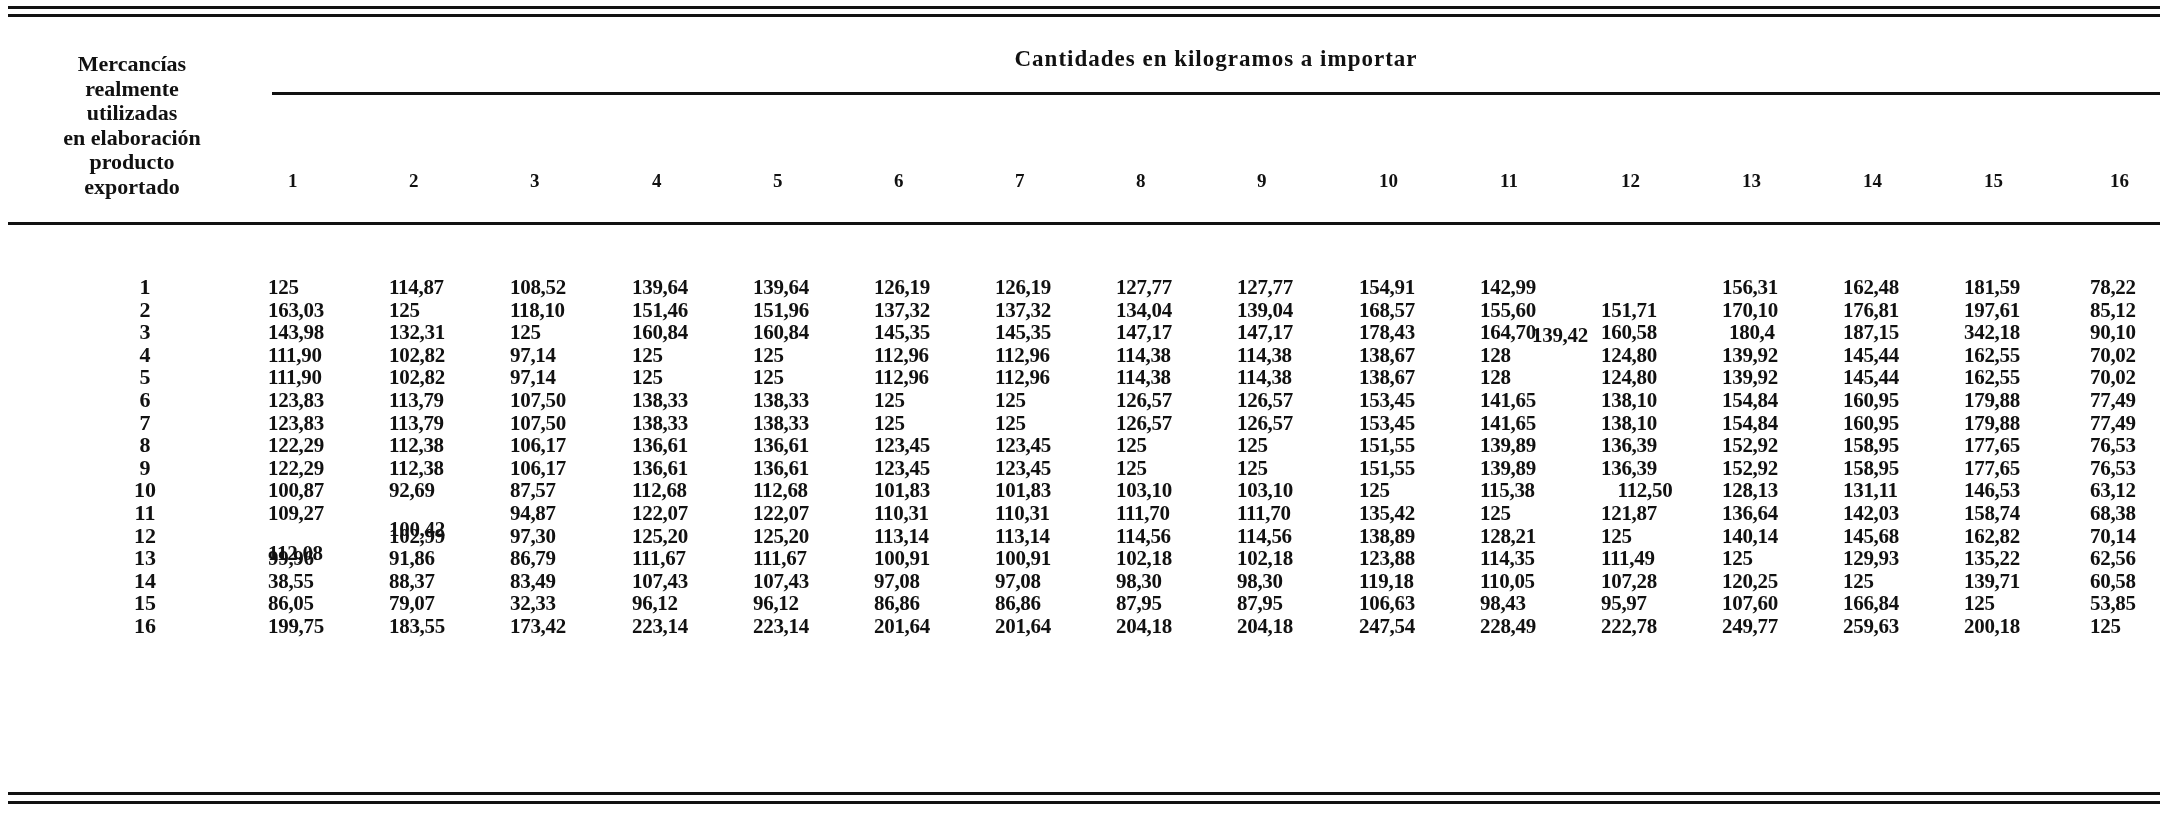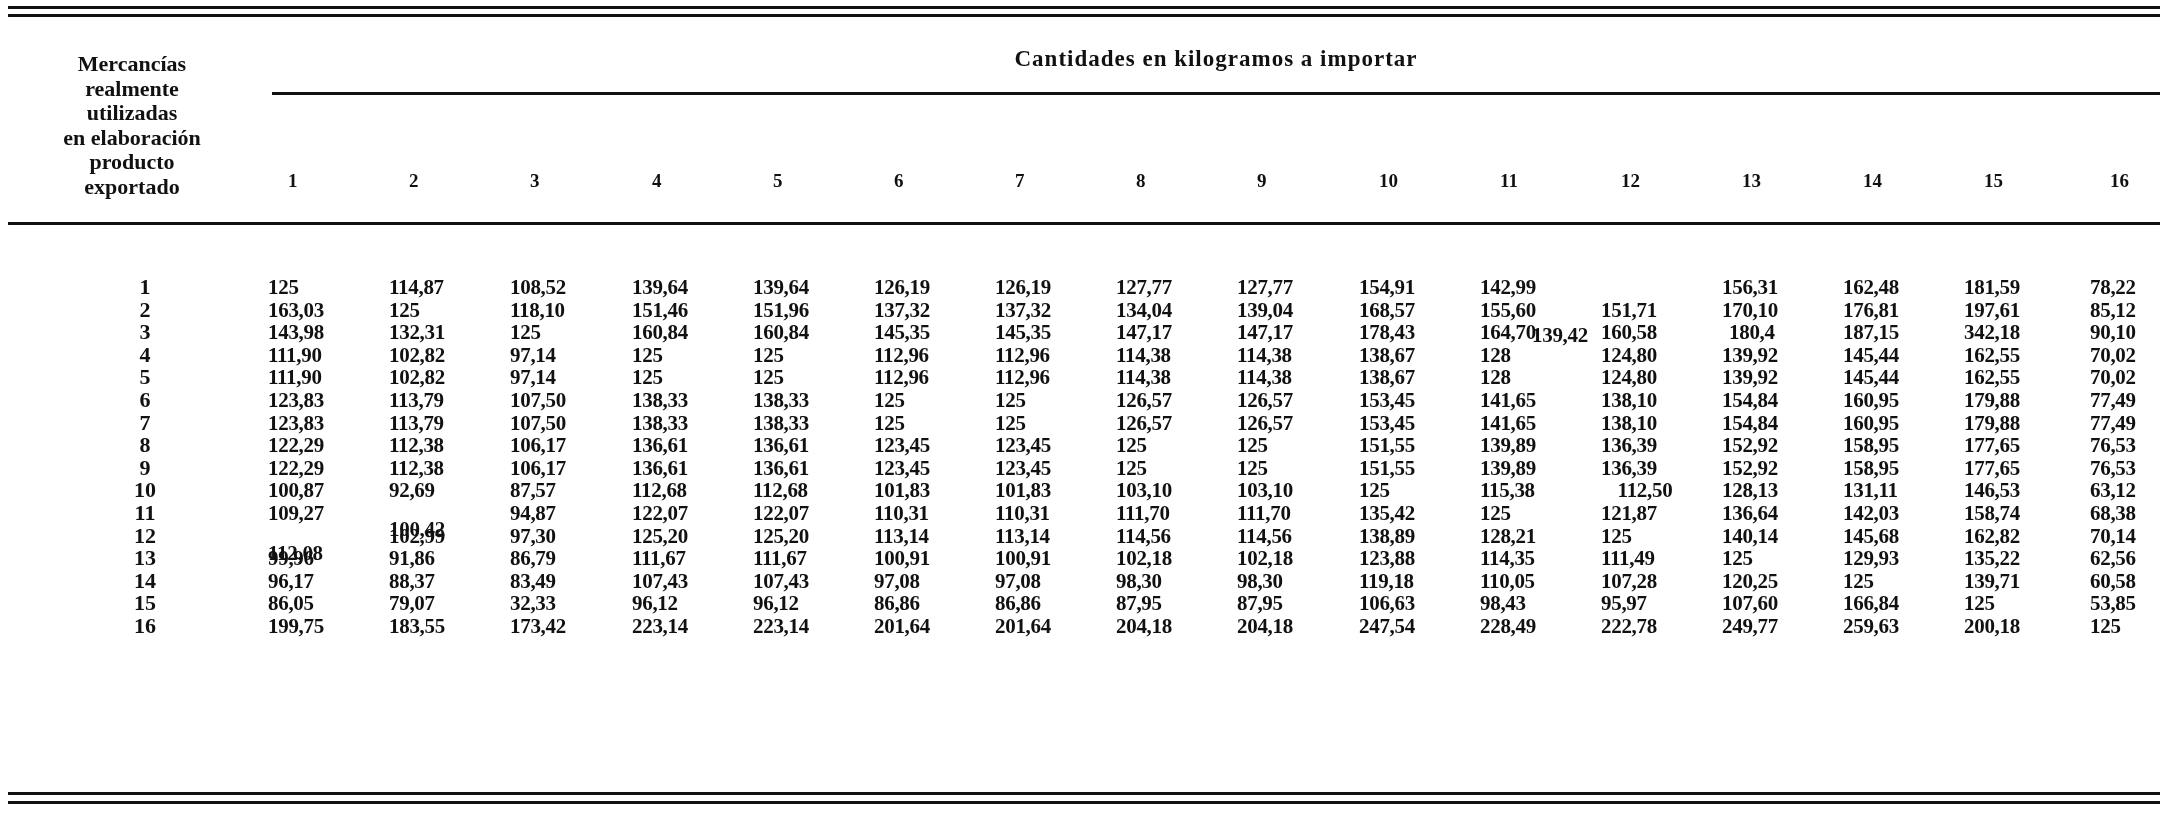--- a/index.html
+++ b/index.html
@@ -306,21 +306,21 @@
       <div class="cell" style="left: 1359px;">123,88</div>
       <div class="cell" style="left: 1480px;">114,35</div>
       <div class="cell" style="left: 1601px;">111,49</div>
       <div class="cell" style="left: 1722px;">125</div>
       <div class="cell" style="left: 1843px;">129,93</div>
       <div class="cell" style="left: 1964px;">135,22</div>
       <div class="cell" style="left: 2090px;">62,56</div>
     </div>
     <div class="row">
       <div class="rlabel">14</div>
-      <div class="cell" style="left: 268px;">96,17</div>
+      <div class="cell" style="left: 268px;">38,55</div>
       <div class="cell" style="left: 389px;">88,37</div>
       <div class="cell" style="left: 510px;">83,49</div>
       <div class="cell" style="left: 632px;">107,43</div>
       <div class="cell" style="left: 753px;">107,43</div>
       <div class="cell" style="left: 874px;">97,08</div>
       <div class="cell" style="left: 995px;">97,08</div>
       <div class="cell" style="left: 1116px;">98,30</div>
       <div class="cell" style="left: 1237px;">98,30</div>
       <div class="cell" style="left: 1359px;">119,18</div>
       <div class="cell" style="left: 1480px;">110,05</div>

